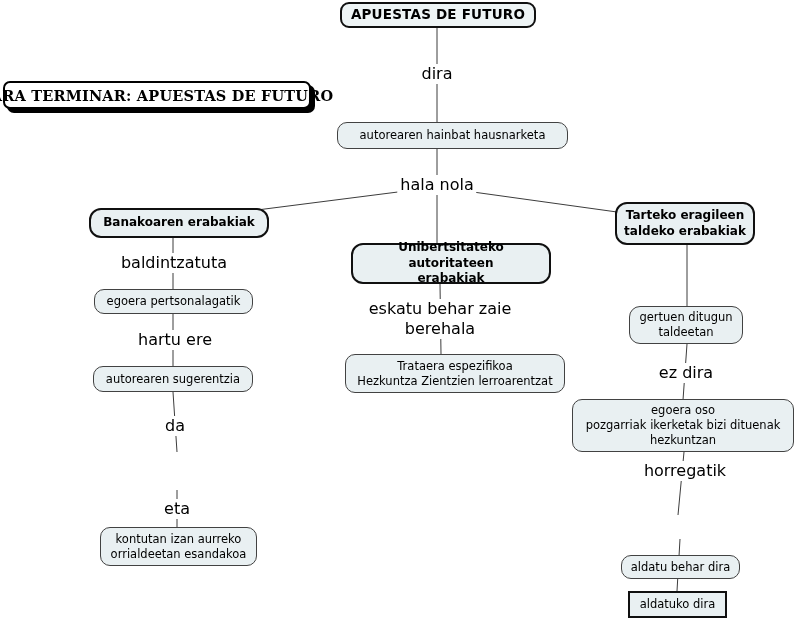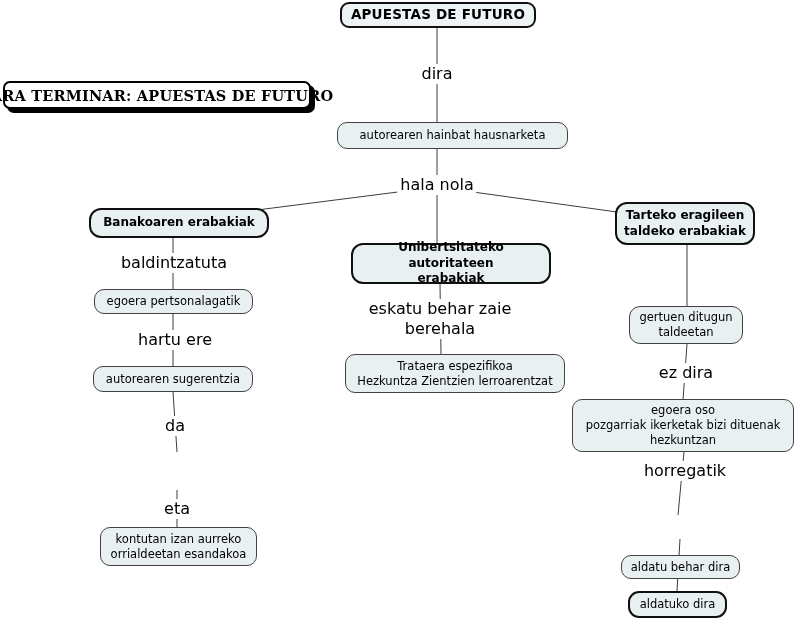--- a/index.html
+++ b/index.html
@@ -14,21 +14,21 @@
     position:absolute; box-sizing:border-box;
     display:flex; align-items:center; justify-content:center;
     text-align:center; white-space:pre-line;
     background:#e9f0f2; border:1px solid #424242; border-radius:10px;
     font-size:11.5px; line-height:1.3; color:#000; padding:1px 3px;
   }
   .concept.bold {
     font-weight:700; border:2px solid #101010; border-radius:12px; font-size:12px;
   }
   .concept.thick {
-    border:2px solid #101010; border-radius:11px;
+    border:2px solid #101010; border-radius:0;
   }
   .concept.root {
     font-weight:700; font-size:13.5px; letter-spacing:.2px;
     border:2px solid #101010; border-radius:9px; background:#eef4f5;
   }
   .callout {
     position:absolute; box-sizing:border-box;
     display:flex; align-items:center; justify-content:center;
     background:#ffffff; border:2px solid #000000; border-radius:7px;
     font-family:"DejaVu Serif", serif; font-weight:700; font-size:14.5px;

